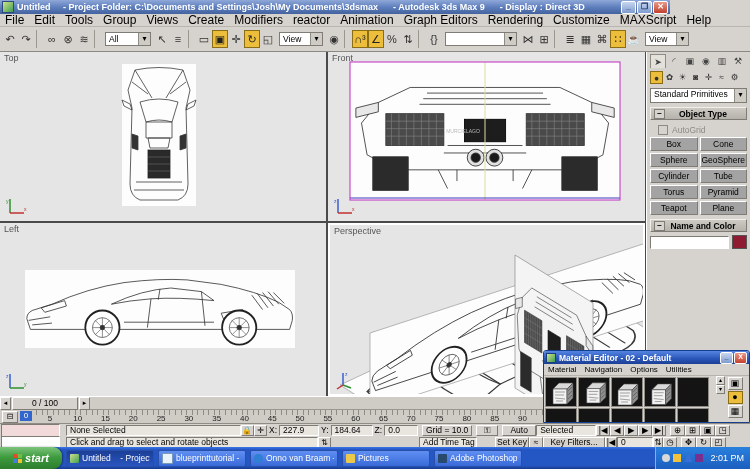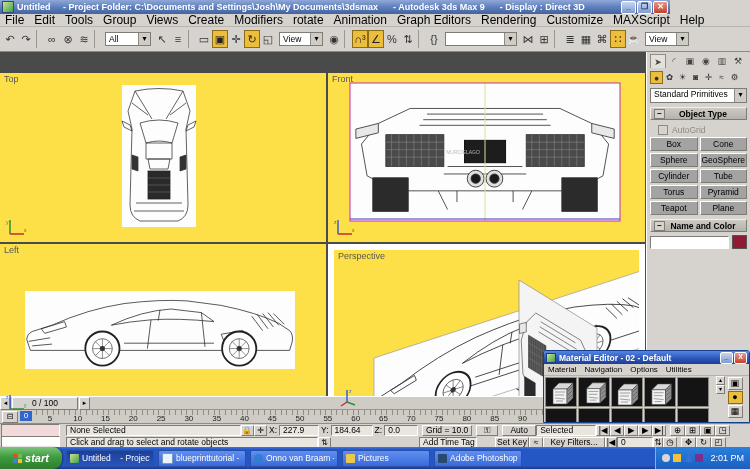--- a/index.html
+++ b/index.html
@@ -24,25 +24,25 @@
   .tb-btn{width:16px;height:18px;display:inline-flex;align-items:center;justify-content:center;
     font-size:11px;color:#333;flex:0 0 auto;}
   .tb-btn.tb-hl{background:#ecbe3c;border:1px solid #8a6d14;box-sizing:border-box;color:#222;}
   .tb-sep{width:5px;height:18px;border-left:1px solid #9a978f;margin:0 2px;flex:0 0 auto;}
   .tb-dd{height:14px;background:#fff;border:1px solid #7f7c76;box-sizing:border-box;
     font-size:8.5px;line-height:12px;padding-left:3px;position:relative;margin:0 3px;flex:0 0 auto;overflow:hidden;}
   .tb-dd::after{content:"▾";position:absolute;right:0;top:0;width:11px;height:100%;
     background:#cfccc5;border-left:1px solid #8f8c85;font-size:8px;text-align:center;line-height:12px;}
   
   #workspace{position:absolute;left:0;top:52px;width:750px;height:344px;background:#4a4a4a;}
-  .vp{position:absolute;background:#fde047;overflow:hidden;margin-top:21px;}
+  .vp{position:absolute;background:#e5e5e5;overflow:hidden;}
   #vp-top{left:0;top:0;width:326px;height:169px;}
   #vp-front{left:328px;top:0;width:317px;height:169px;}
   #vp-left{left:0;top:171px;width:326px;height:173px;}
-  #vp-persp{left:328px;top:171px;width:317px;height:173px;border:6px solid #ffffff;box-sizing:border-box;}
+  #vp-persp{left:328px;top:171px;width:317px;height:173px;border:2px solid #ffffff;box-sizing:border-box;}
   .vp-label{position:absolute;left:4px;top:1px;font-size:9px;color:#565656;z-index:3;}
   .vp svg.scene{position:absolute;left:0;top:0;}
   .axis{position:absolute;left:5px;bottom:3px;z-index:3;}
   
   #cmd-panel{position:absolute;left:646px;top:0;width:104px;height:344px;background:#d6d3ce;
     border-left:1px solid #fff;box-sizing:border-box;padding:1px 3px;}
   .cp-tabs{display:flex;height:16px;align-items:center;}
   .cp-tab{width:16px;height:14px;text-align:center;font-size:9px;line-height:14px;color:#444;}
   .cp-tab-active{background:#e4e1da;border:1px solid #8f8c85;border-bottom:none;box-sizing:border-box;}
   .cp-cats{display:flex;height:15px;align-items:center;margin-top:1px;}
@@ -216,21 +216,21 @@
 
   <div id="menubar">
 
   <span class="menu-item">File</span>
       <span class="menu-item">Edit</span>
       <span class="menu-item">Tools</span>
       <span class="menu-item">Group</span>
       <span class="menu-item">Views</span>
       <span class="menu-item">Create</span>
       <span class="menu-item">Modifiers</span>
-      <span class="menu-item">rotate</span>
+      <span class="menu-item">reactor</span>
       <span class="menu-item">Animation</span>
       <span class="menu-item">Graph Editors</span>
       <span class="menu-item">Rendering</span>
       <span class="menu-item">Customize</span>
       <span class="menu-item">MAXScript</span>
       <span class="menu-item">Help</span>
     </div>
 
   <div id="toolbar">
 

